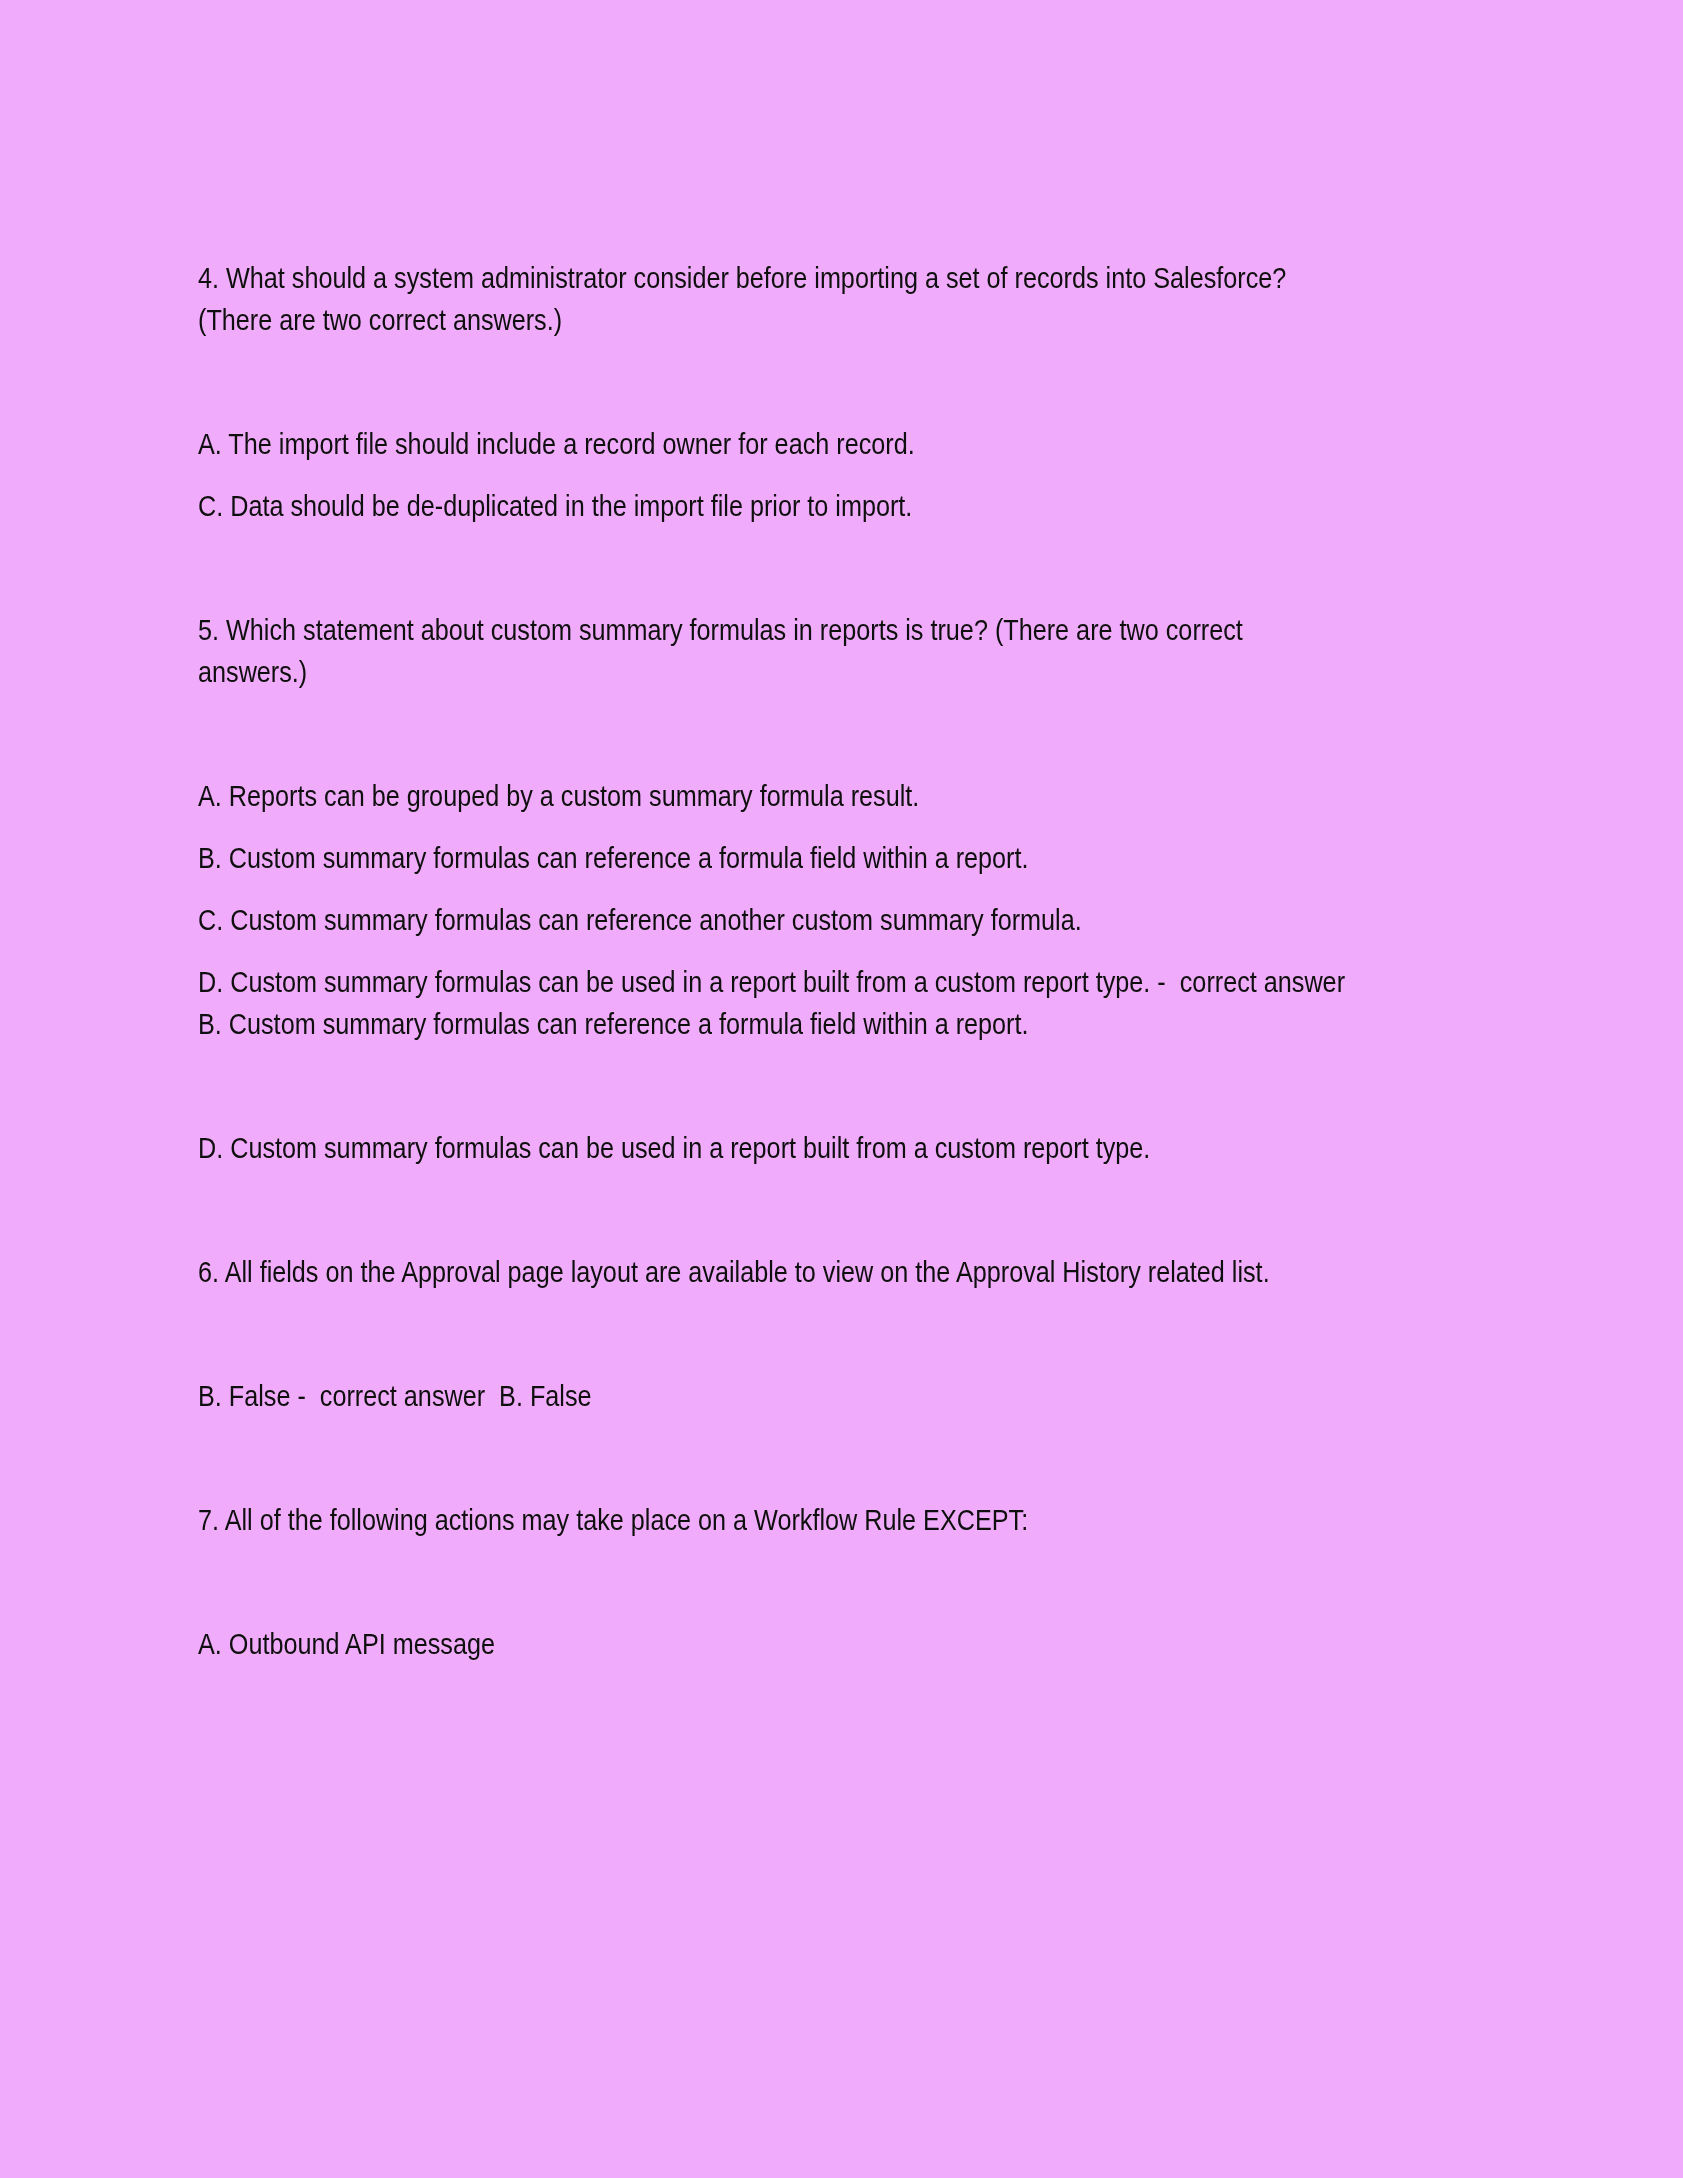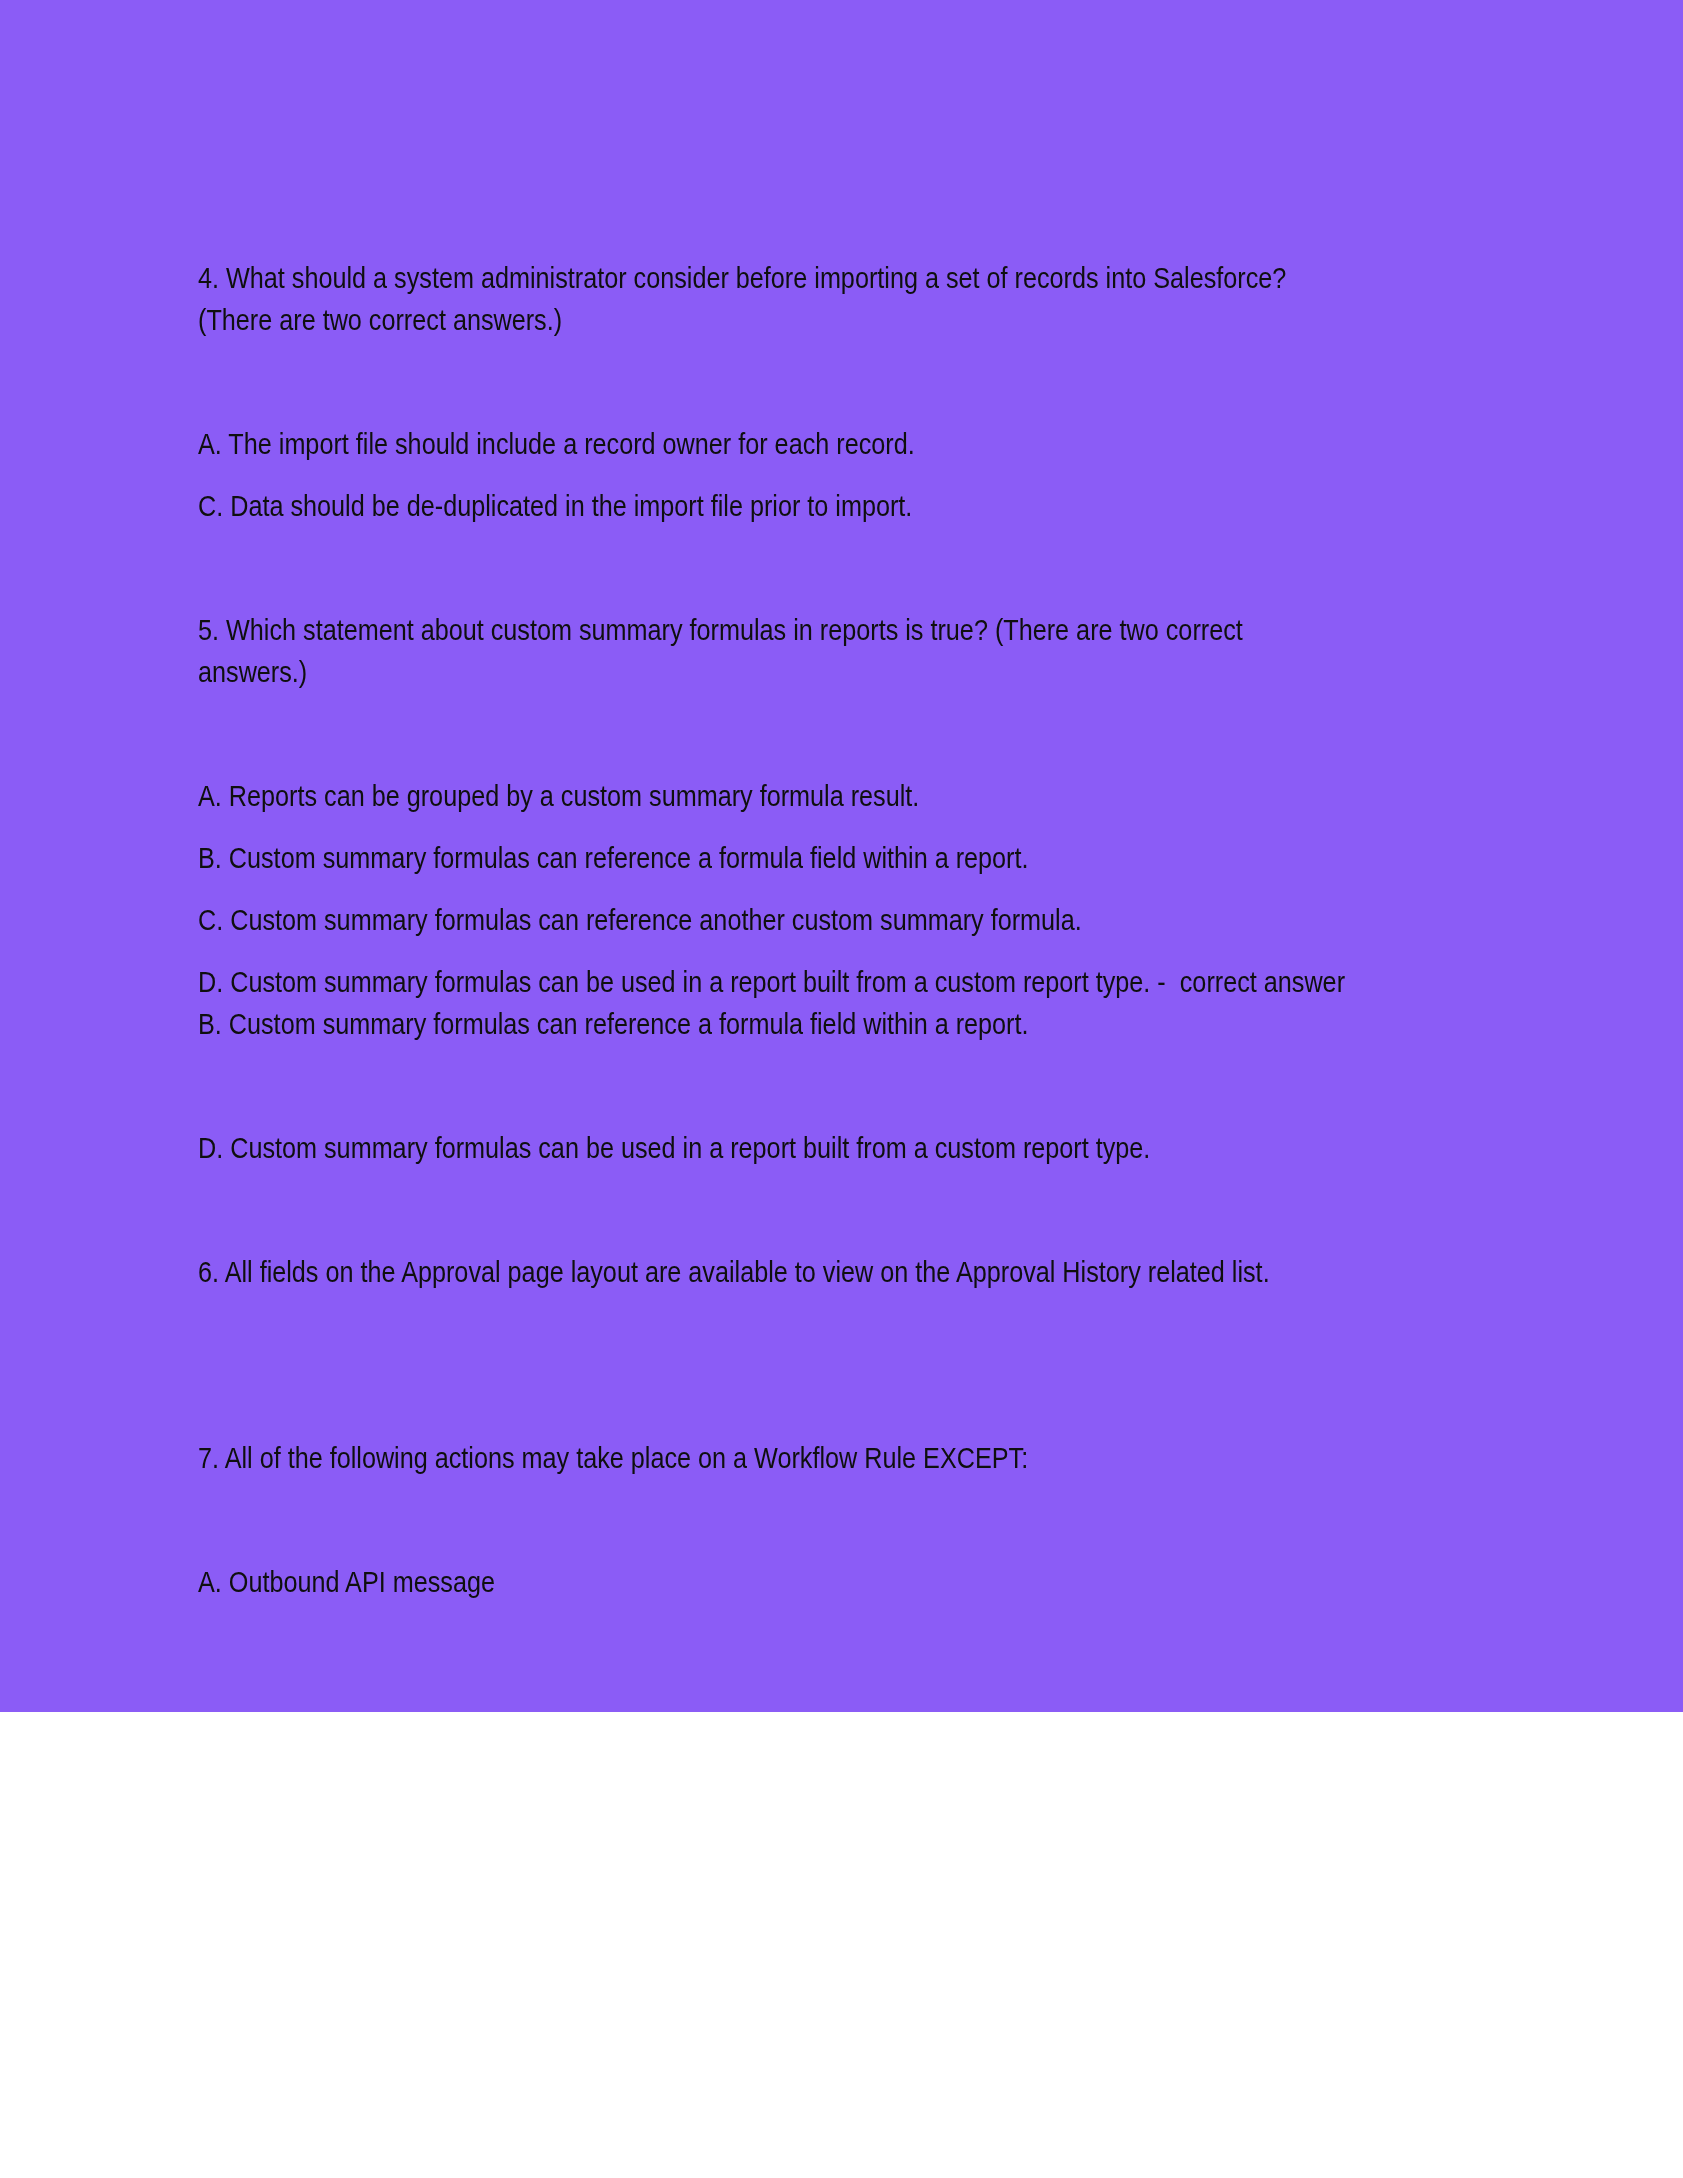--- a/index.html
+++ b/index.html
@@ -9,23 +9,23 @@
   }
   body {
     width: 1683px;
     height: 2178px;
     overflow: hidden;
     font-family: "Liberation Sans", sans-serif;
   }
   .page {
     box-sizing: border-box;
     width: 1683px;
-    height: 1712px;
+    height: 2178px;
     padding: 257px 59px 0 198px;
-    background: #8b5cf6;
+    background: #f0abfc;
   }
   .para {
     margin: 0 0 20px 0;
     padding: 0;
   }
   .para.spacer {
     height: 42px;
   }
   .line {
     display: block;
@@ -74,20 +74,23 @@
       </p>
       <p class="para spacer"></p>
       <p class="para">
         <span class="line" style="color: rgb(15, 15, 15);">D. Custom summary formulas can be used in a report built from a custom report type.</span>
       </p>
       <p class="para spacer"></p>
       <p class="para">
         <span class="line" style="color: rgb(15, 15, 15);">6. All fields on the Approval page layout are available to view on the Approval History related list.</span>
       </p>
       <p class="para spacer"></p>
+      <p class="para">
+        <span class="line" style="color: rgb(15, 15, 15);">B. False -  correct answer  B. False</span>
+      </p>
       <p class="para spacer"></p>
       <p class="para">
         <span class="line" style="color: rgb(15, 15, 15);">7. All of the following actions may take place on a Workflow Rule EXCEPT:</span>
       </p>
       <p class="para spacer"></p>
       <p class="para">
         <span class="line" style="color: rgb(15, 15, 15);">A. Outbound API message</span>
       </p>
     </div>
 </div>

